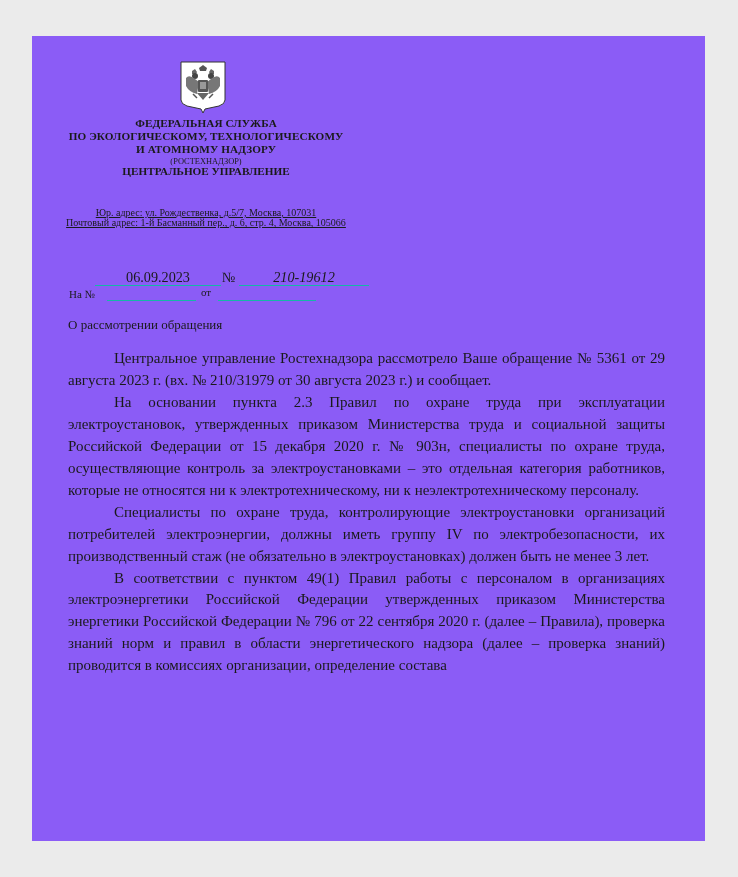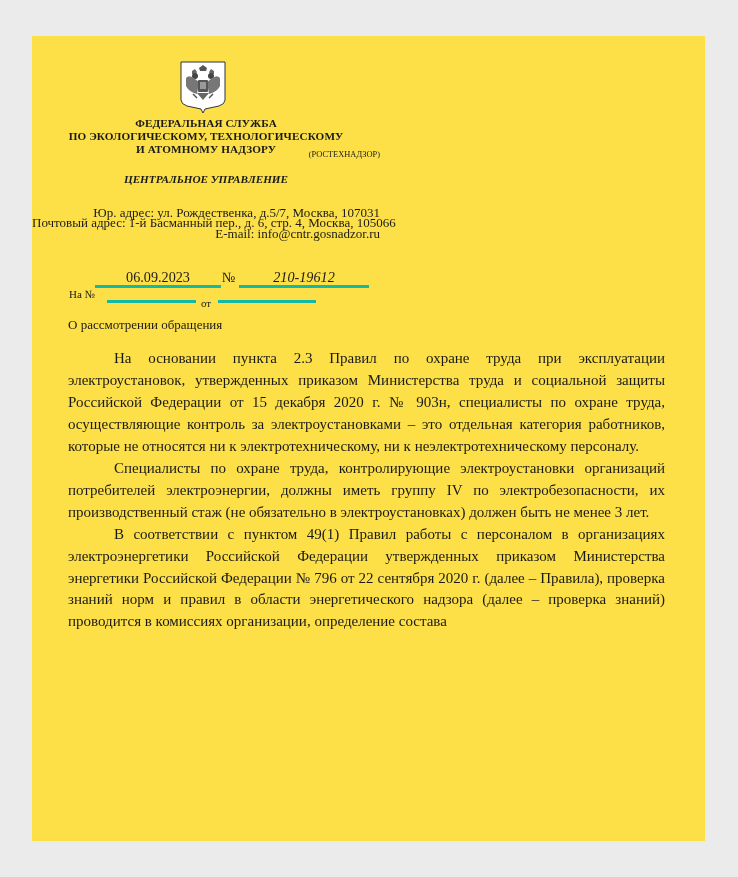--- a/index.html
+++ b/index.html
@@ -8,21 +8,21 @@
     background: #ebebeb;
     position: relative;
     overflow: hidden;
     font-family: "Liberation Serif", "DejaVu Serif", serif;
     color: #1a1a1a;
   }
   .page {
     position: absolute;
     left: 32px; top: 36px;
     width: 673px; height: 805px;
-    background: #fde047;
+    background: #8b5cf6;
     overflow: hidden;
   }
   .emblem {
     position: absolute;
     left: 147px; top: 24px;
     width: 48px; height: 54px;
   }
   .org {
     position: absolute;
     left: 0; width: 348px;
@@ -43,34 +43,35 @@
     position: absolute;
     left: 0; width: 348px;
     text-align: center;
     font-weight: bold;
     font-size: 11.2px;
     line-height: 13.5px;
   }
   .contacts {
     position: absolute;
     left: 0; width: 348px;
-    text-align: right;
-    font-size: 13px;
+    text-align: center;
+    font-size: 10px;
     line-height: 10.4px;
+    text-decoration: underline;
   }
   .contacts div { white-space: nowrap; }
   .regline {
     position: absolute;
     font-size: 14.2px;
     line-height: 16px;
     white-space: nowrap;
   }
   .uline {
     position: absolute;
-    border-bottom: 3px solid #14b8a6;
+    border-bottom: 1px solid #14b8a6;
     text-align: center;
     font-size: 14.2px;
     line-height: 16px;
     height: 16px;
   }
   .small-label {
     position: absolute;
     font-size: 11px;
     line-height: 14px;
     white-space: nowrap;
@@ -118,42 +119,42 @@
 
     <path d="M18 33 L24 40 L30 33 Z" fill="#666"></path>
     <path d="M14 34 L18 38 M34 34 L30 38" stroke="#555" stroke-width="1.5"></path>
   </svg>
 
   <div class="org" style="top:81px;">
     <div>ФЕДЕРАЛЬНАЯ СЛУЖБА</div>
     <div>ПО ЭКОЛОГИЧЕСКОМУ, ТЕХНОЛОГИЧЕСКОМУ</div>
     <div>И АТОМНОМУ НАДЗОРУ</div>
   </div>
-  <div class="org-abbr" style="top:114px;text-align:right;">(РОСТЕХНАДЗОР)</div>
+  <div class="org-abbr" style="top:121px;">(РОСТЕХНАДЗОР)</div>
 
-  <div class="dept" style="top:137px;font-style:italic;">
+  <div class="dept" style="top:129px;">
     <div>ЦЕНТРАЛЬНОЕ УПРАВЛЕНИЕ</div>
   </div>
 
   <div class="contacts" style="top:172px;">
     <div>Юр. адрес: ул. Рождественка, д.5/7, Москва, 107031</div>
     <div>Почтовый адрес: 1-й Басманный пер., д. 6, стр. 4, Москва, 105066</div>
-    <div>E-mail: info@cntr.gosnadzor.ru</div>
   </div>
 
   <div class="uline" style="left:63px; top:233px; width:126px;">06.09.2023</div>
   <div class="regline" style="left:190px; top:233px;">№</div>
   <div class="uline" style="left:207px; top:233px; width:130px;font-style:italic;">210-19612</div>
 
   <div class="small-label" style="left:37px; top:251px;">На №</div>
   <div class="uline" style="left:75px; top:250px; width:89px; height:14px;"></div>
-  <div class="small-label" style="left:169px; top:260px;text-align:right;">от</div>
+  <div class="small-label" style="left:169px; top:249px;text-align:right;">от</div>
   <div class="uline" style="left:186px; top:250px; width:98px; height:14px;"></div>
 
   <div class="subject">О рассмотрении обращения</div>
 
   <div class="body-text">
+    <p>Центральное управление Ростехнадзора рассмотрело Ваше обращение № 5361 от 29 августа 2023 г. (вх. № 210/31979 от 30 августа 2023 г.) и сообщает.</p>
     <p>На основании пункта 2.3 Правил по охране труда при эксплуатации электроустановок, утвержденных приказом Министерства труда и социальной защиты Российской Федерации от 15 декабря 2020 г. № 903н, специалисты по охране труда, осуществляющие контроль за электроустановками – это отдельная категория работников, которые не относятся ни к электротехническому, ни к неэлектротехническому персоналу.</p>
     <p>Специалисты по охране труда, контролирующие электроустановки организаций потребителей электроэнергии, должны иметь группу IV по электробезопасности, их производственный стаж (не обязательно в электроустановках) должен быть не менее 3 лет.</p>
     <p>В соответствии с пунктом 49(1) Правил работы с персоналом в организациях электроэнергетики Российской Федерации утвержденных приказом Министерства энергетики Российской Федерации № 796 от 22 сентября 2020 г. (далее – Правила), проверка знаний норм и правил в области энергетического надзора (далее – проверка знаний) проводится в комиссиях организации, определение состава</p>
   </div>
 
 </div>
 
 </body></html>

